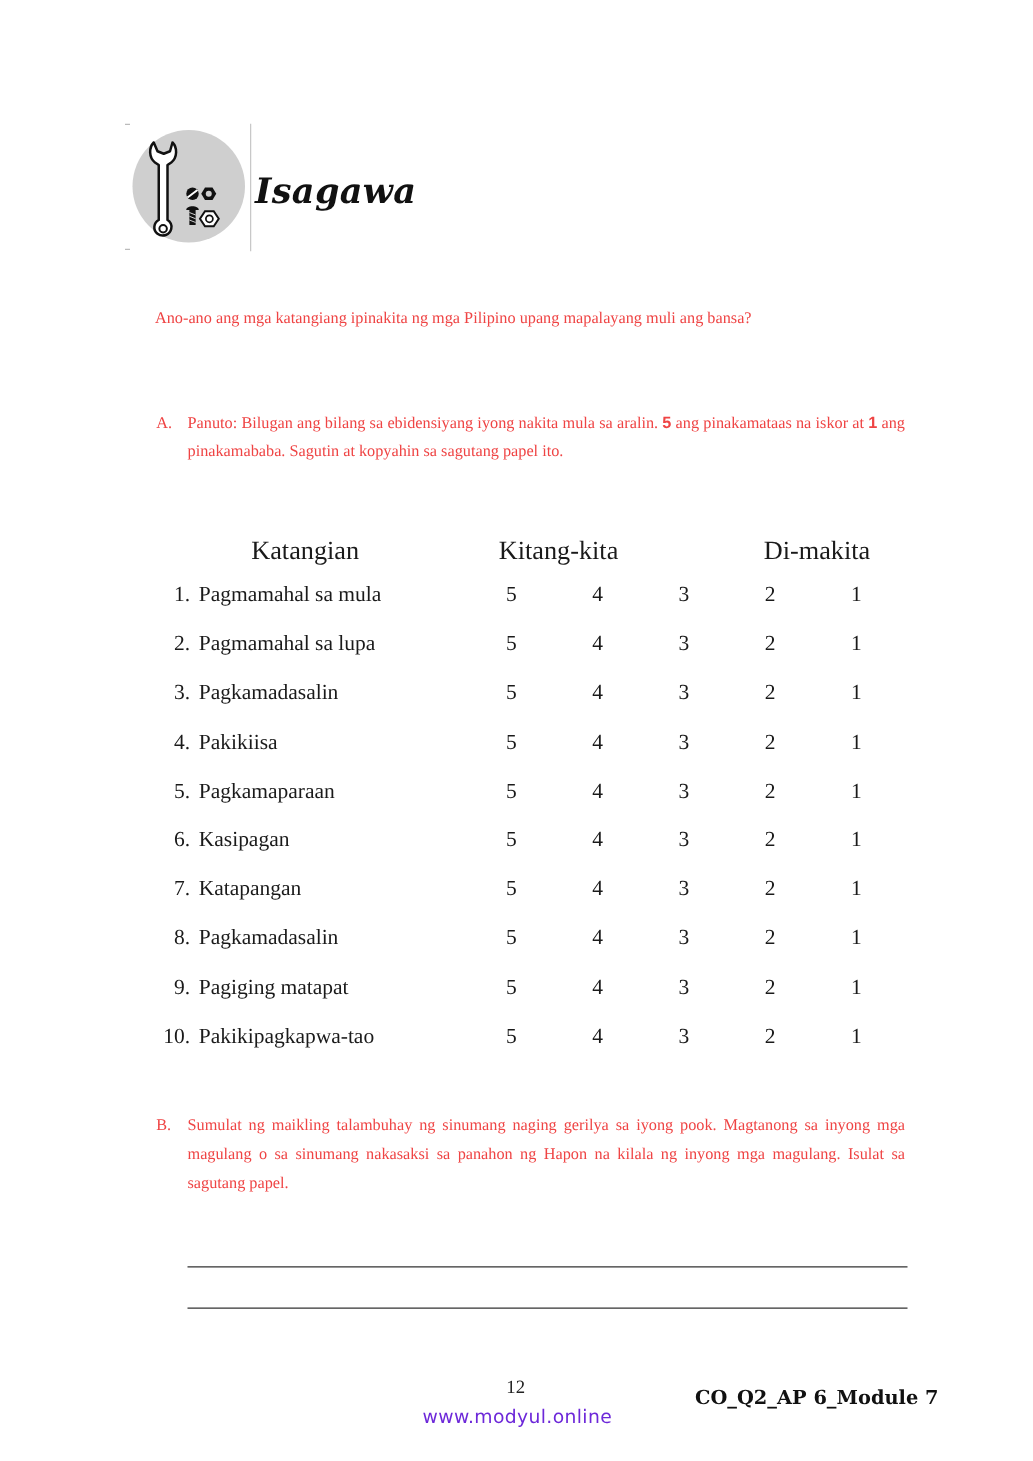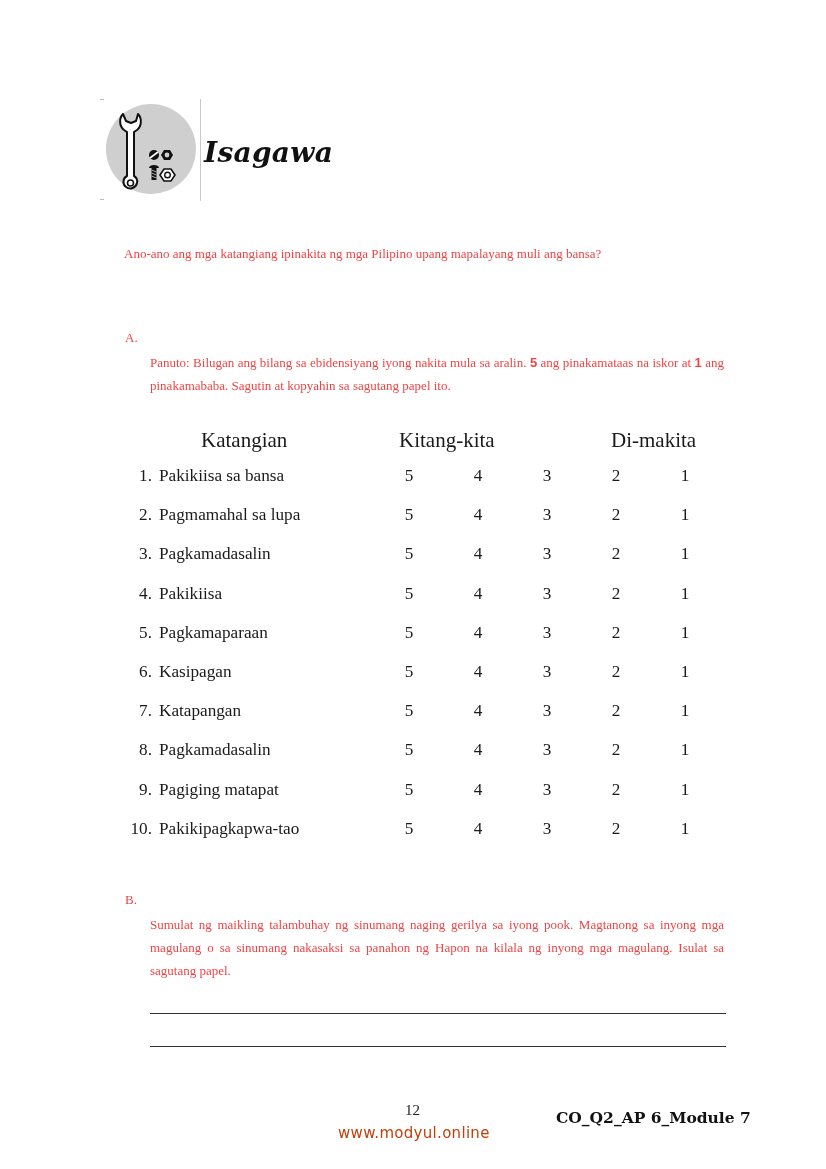--- a/index.html
+++ b/index.html
@@ -15,21 +15,21 @@
   .icon-circle svg { width: 90px; height: 90px; display: block; }
   .section-title { left: 204px; top: 136px; font-family: "DejaVu Serif", serif; font-weight: bold; font-style: italic;
                    font-size: 28px; letter-spacing: 0.3px; color: #111; }
 
   .para { font-family: "Liberation Serif", "DejaVu Serif", serif; font-size: 13px; line-height: 23px; color: #ef4444; }
   .intro { left: 100px; top: 242px; width: 624px; text-align: justify; text-indent: 24px; }
 
   .itemA { left: 125px; top: 326px; width: 599px; }
   .itemB { left: 125px; top: 888px; width: 599px; }
   .item-label { position: absolute; left: 0; top: 0; }
-  .item-text { margin-left: 25px; text-align: justify; margin-top: 25px; }
+  .item-text { margin-left: 25px; text-align: justify; }
   .item-text b { font-family: "Liberation Sans", sans-serif; font-weight: bold; }
 
   
   .th { font-family: "Liberation Serif", serif; font-size: 21px; top: 428px; color: #1a1a1a; }
   .th-katangian { left: 201px; }
   .th-kitang { left: 399px; }
   .th-di { left: 611px; }
 
   .row { position: absolute; left: 110px; width: 600px; height: 24px;
          font-family: "Liberation Serif", serif; font-size: 17.2px; color: #1a1a1a; }
@@ -39,21 +39,21 @@
   .row .s5 { left: 289px; }
   .row .s4 { left: 358px; }
   .row .s3 { left: 427px; }
   .row .s2 { left: 496px; }
   .row .s1 { left: 565px; }
 
   .answer-line { position: absolute; left: 150px; width: 576px; height: 1px; background: #333; }
 
   .page-num { left: 405px; top: 1102px; font-family: "Liberation Serif", serif; font-size: 15px; color: #222; }
   .module-code { left: 556px; top: 1108px; font-family: "DejaVu Serif", serif; font-weight: bold; font-size: 15.5px; color: #111; }
-  .watermark { left: 338px; top: 1124px; font-family: "DejaVu Sans", sans-serif; font-size: 15px; color: #c2410c; letter-spacing: 0.3px; }
+  .watermark { left: 338px; top: 1124px; font-family: "DejaVu Sans", sans-serif; font-size: 15px; color: #6d28d9; letter-spacing: 0.3px; }
 </style>
 </head>
 <body>
 
 <div class="abs hdr-tick-top"></div>
 <div class="abs hdr-tick-bot"></div>
 <div class="abs hdr-vline"></div>
 <div class="abs icon-circle">
   <svg viewBox="0 0 90 90">
 
@@ -85,21 +85,21 @@
   <div class="item-text"><span>Panuto: Bilugan ang bilang sa ebidensiyang iyong nakita mula sa aralin. </span><b>5</b><span> ang pinakamataas na iskor at </span><b>1</b><span> ang pinakamababa.  Sagutin at kopyahin sa sagutang papel ito.</span></div>
 </div>
 
 <div class="abs th th-katangian">Katangian</div>
 <div class="abs th th-kitang">Kitang-kita</div>
 <div class="abs th th-di">Di-makita</div>
 
 <div id="rating-table">
     <div class="row" style="top: 466px;">
       <span class="num">1.</span>
-      <span class="trait">Pakikiisa sa bansa</span>
+      <span class="trait">Pagmamahal sa mula</span>
       <span class="score s5">5</span>
       <span class="score s4">4</span>
       <span class="score s3">3</span>
       <span class="score s2">2</span>
       <span class="score s1">1</span>
     </div>
     <div class="row" style="top: 505.2px;">
       <span class="num">2.</span>
       <span class="trait">Pagmamahal sa lupa</span>
       <span class="score s5">5</span>

